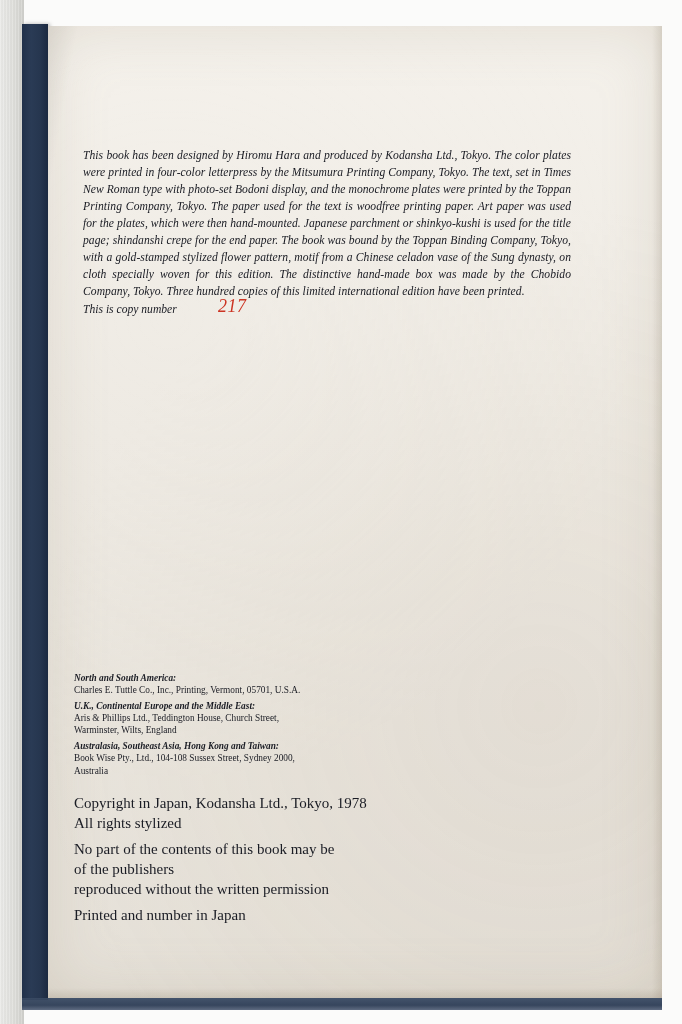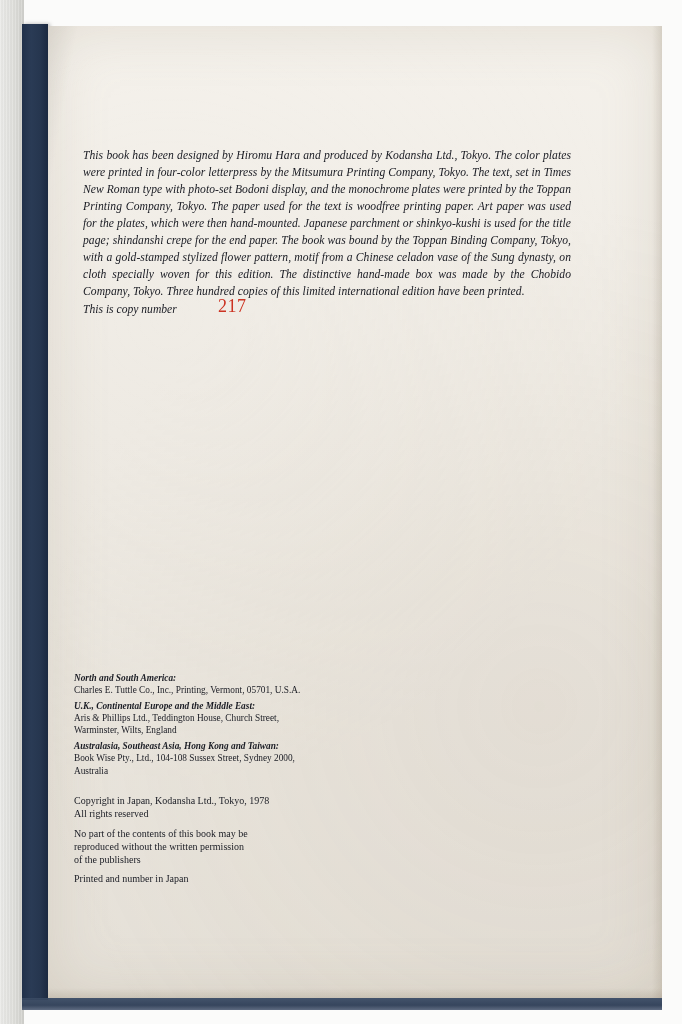--- a/index.html
+++ b/index.html
@@ -103,20 +103,21 @@
     font-size: 11.6px;
     color: #181a22;
   }
   .copy-number {
     position: absolute;
     left: 218px;
     top: 296px;
     font-family: "Liberation Serif", serif;
     font-size: 18px;
     color: #cc3322;
+    font-style: italic;
     letter-spacing: 0.5px;
   }
 
   
   .reps {
     position: absolute;
     left: 74px;
     top: 669px;
     width: 330px;
     font-size: 9.3px;
@@ -129,21 +130,21 @@
     margin-top: 3px;
     font-weight: bold;
   }
   .reps .addr { }
 
   .copyright {
     position: absolute;
     left: 74px;
     top: 794px;
     width: 330px;
-    font-size: 10px;
+    font-size: 15px;
     line-height: 1.33;
     color: #1a1c24;
   }
   .copyright .grp { margin-bottom: 6px; }
   .copyright .grp:last-child { margin-bottom: 0; }
 
   
   .grain {
     position:absolute; inset:0;
     pointer-events:none;
@@ -185,24 +186,24 @@
 Warminster, Wilts, England</div>
 
     <div class="region">Australasia, Southeast Asia, Hong Kong and Taiwan:</div>
     <div class="addr" style="white-space: pre-line;">Book Wise Pty., Ltd., 104-108 Sussex Street, Sydney 2000,
 Australia</div>
   </div>
 
   <div class="copyright">
     <div class="grp">
       <div>Copyright in Japan, Kodansha Ltd., Tokyo, 1978</div>
-      <div>All rights reserved</div>
+      <div>All rights stylized</div>
     </div>
     <div class="grp">
       <div>No part of the contents of this book may be</div>
+      <div>of the publishers</div>
       <div>reproduced without the written permission</div>
-      <div>of the publishers</div>
     </div>
     <div class="grp">
       <div>Printed and number in Japan</div>
     </div>
   </div>
 </div>
 
 </body></html>

